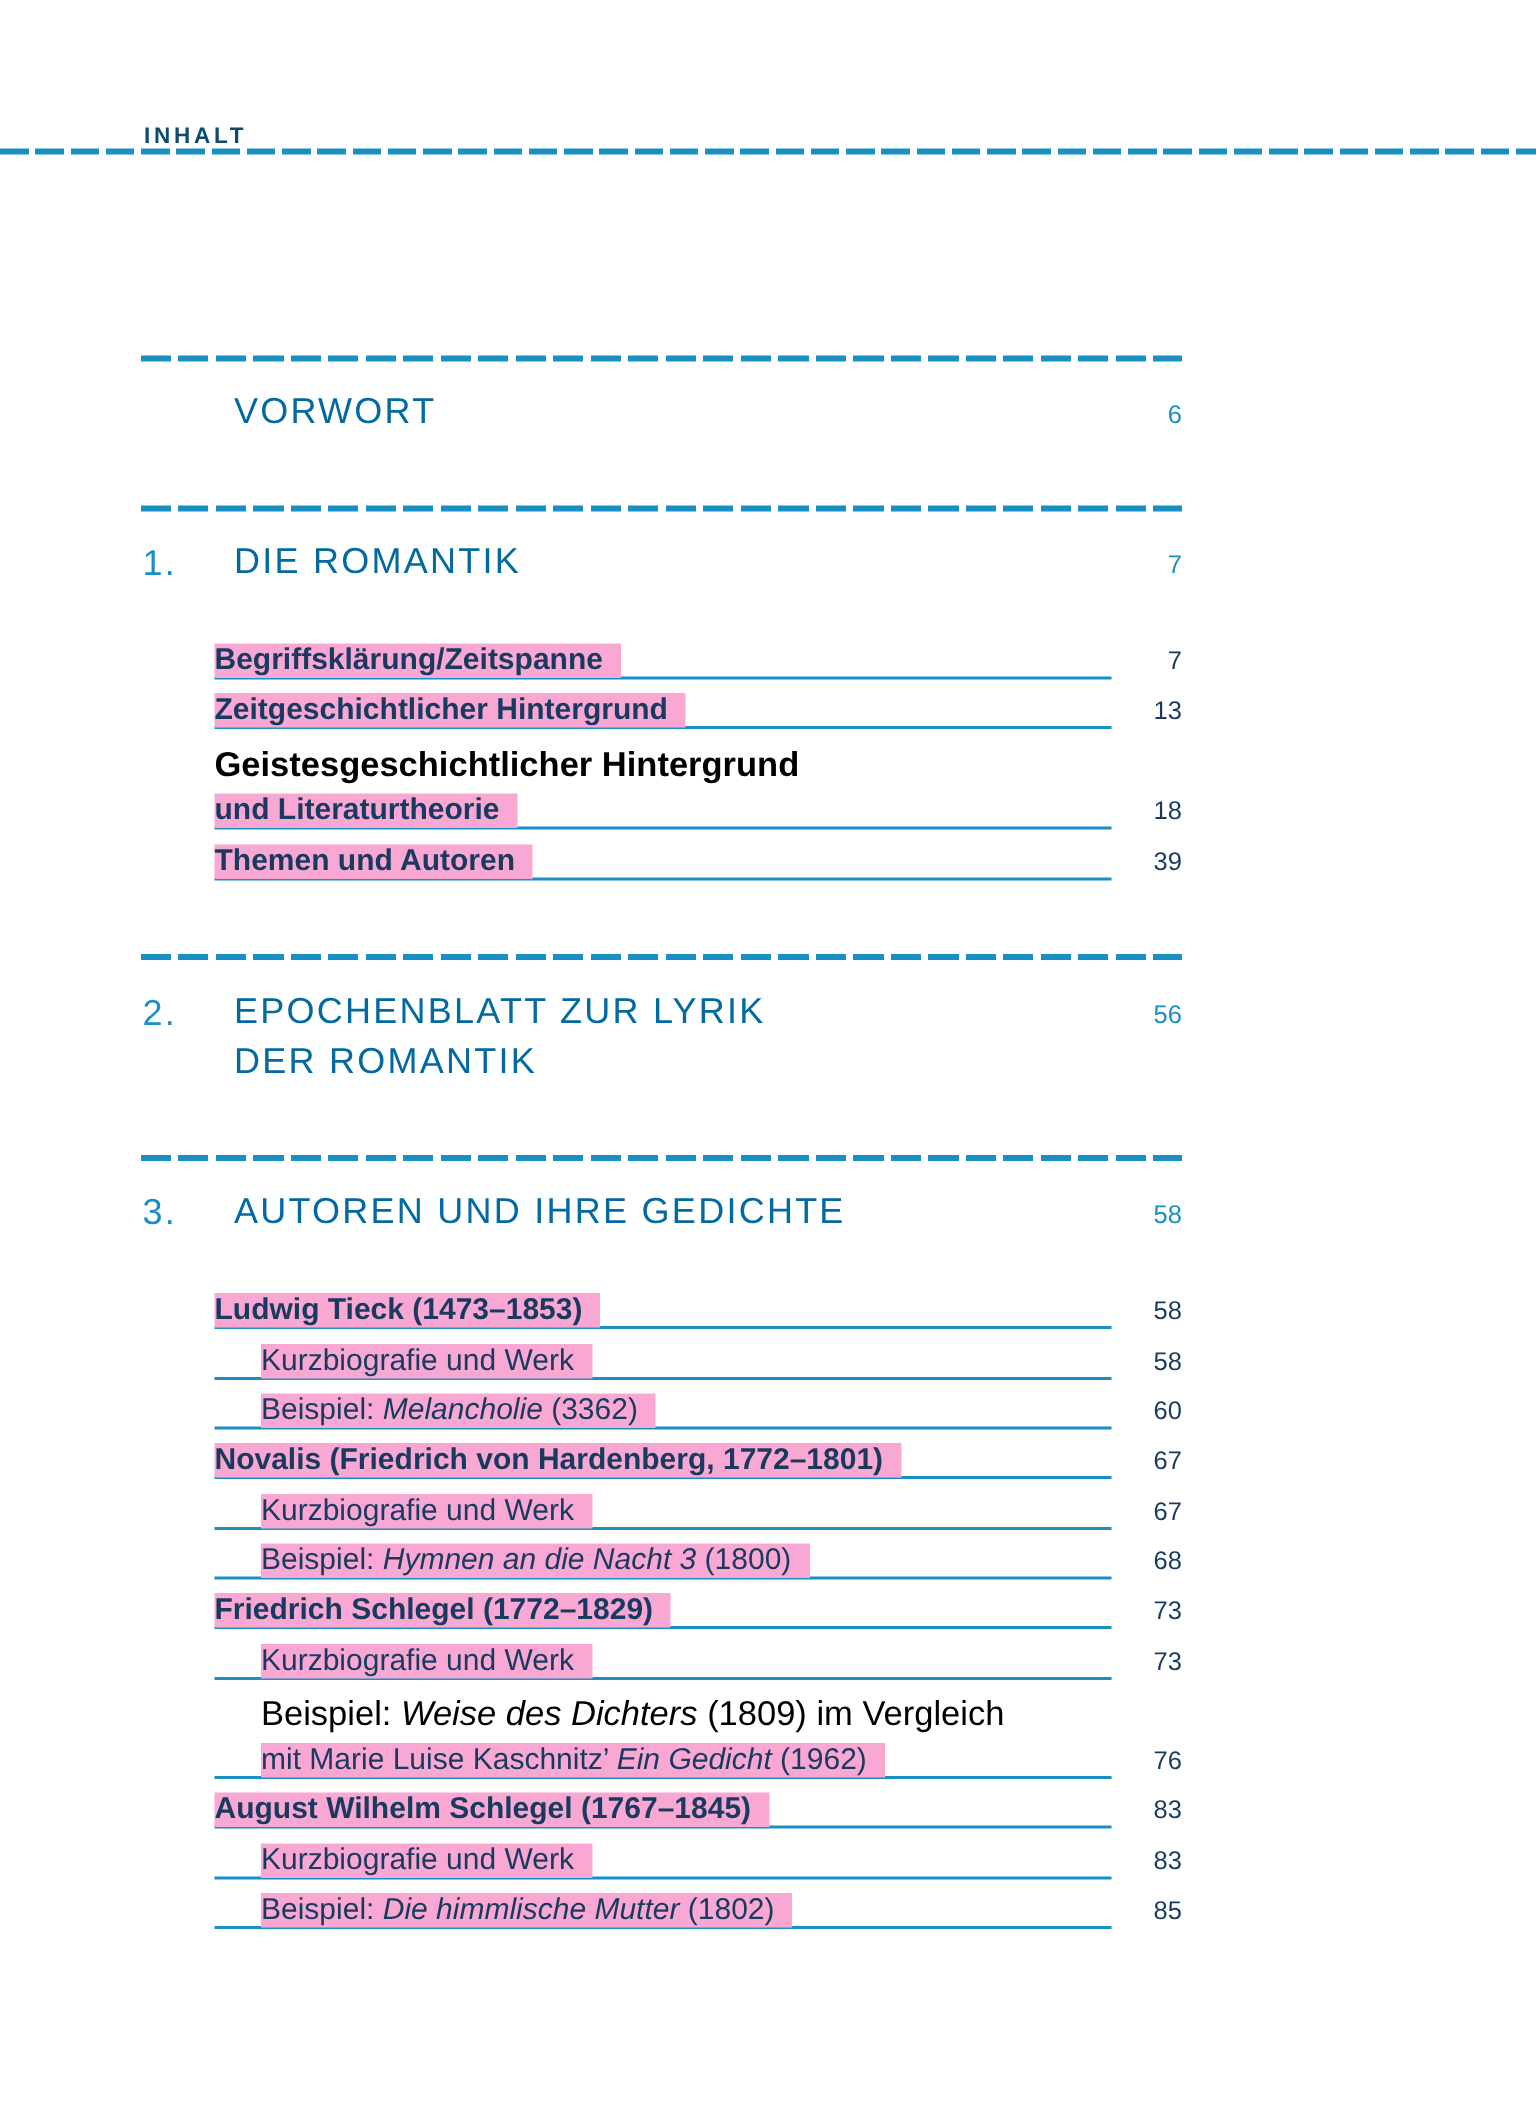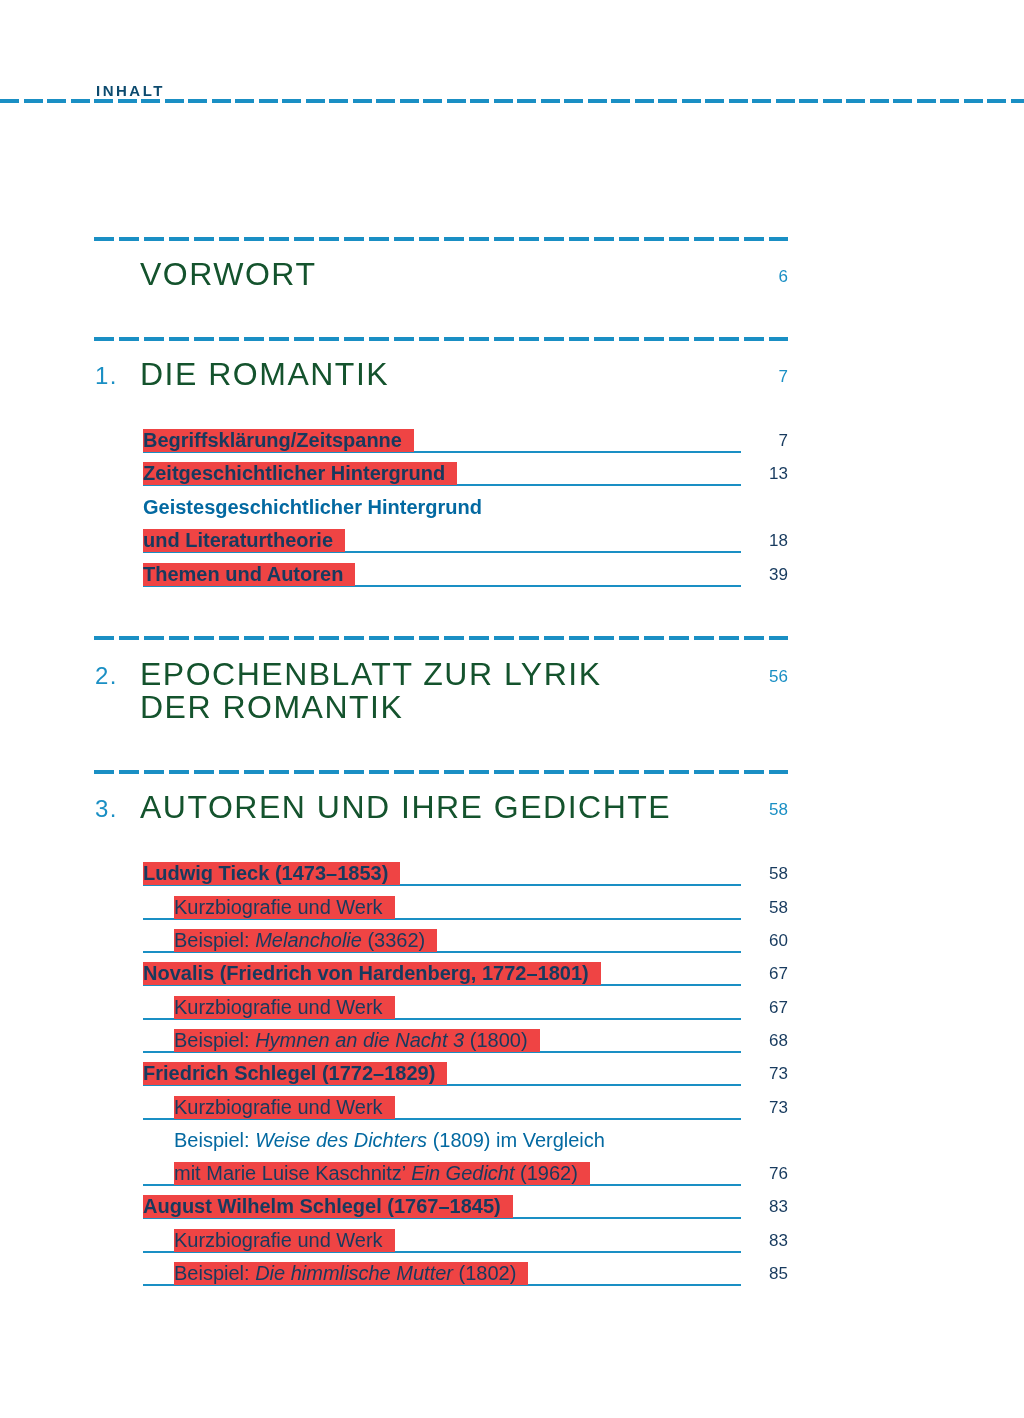--- a/index.html
+++ b/index.html
@@ -5,30 +5,30 @@
   html, body { margin: 0; padding: 0; background: #ffffff; }
   body { width: 1024px; height: 1418px; position: relative; overflow: hidden;
          font-family: "Liberation Sans", sans-serif; }
   .page-label { position: absolute; left: 96px; top: 44px; font-size: 15px;
                 letter-spacing: 2.5px; color: #0c4a6e; font-weight: bold; margin-top: 38px; }
   .top-rule { position: absolute; left: 0; top: 99px; width: 1024px; height: 4px;
               background: repeating-linear-gradient(90deg, #1a8fc4 0 19px, transparent 19px 23.5px); }
   .sec-rule { position: absolute; left: 94px; width: 694px; height: 4px;
               background: repeating-linear-gradient(90deg, #1a8fc4 0 20px, transparent 20px 25px); }
   .sec-num { position: absolute; left: 95px; font-size: 24px; letter-spacing: 1.5px; color: #1a8fc4; }
-  .sec-title { position: absolute; left: 140px; font-size: 32px; letter-spacing: 1.5px; color: #14532d; line-height: 33px; }
+  .sec-title { position: absolute; left: 156px; font-size: 24px; letter-spacing: 1.5px; color: #0369a1; line-height: 33px; }
   .sec-page { position: absolute; right: 236px; font-size: 17px; color: #1a8fc4; }
   .entry { position: absolute; left: 143px; width: 645px; height: 33px; }
-  .entry .txt { position: absolute; left: 0; top: 0; font-size: 20px; color: #173a5e; white-space: nowrap; background: #ef4444; padding-right: 12px; z-index: 2; }
+  .entry .txt { position: absolute; left: 0; top: 0; font-size: 20px; color: #173a5e; white-space: nowrap; background: #f9a8d4; padding-right: 12px; z-index: 2; }
   .entry.bold .txt { font-weight: bold; }
   .entry.sub .txt { left: 31px; }
   .entry .leader { position: absolute; left: 0; right: 47px; top: 22px; height: 1.5px; background: #1a8fc4; z-index: 1; }
   .entry .pg { position: absolute; right: 0; top: 2px; font-size: 17px; color: #173a5e; }
   .entry .txt i { font-style: italic; }
-  .multi { position: absolute; left: 143px; font-size: 20px; color: #0369a1; white-space: nowrap; }
+  .multi { position: absolute; left: 143px; font-size: 23px; color: #000000; white-space: nowrap; }
   .multi.bold { font-weight: bold; }
 </style>
 </head>
 <body>
 
 <div class="page-label">INHALT</div>
 <div class="top-rule"></div>
 
 <div class="sec-rule" style="top:237px"></div>
 <div>

